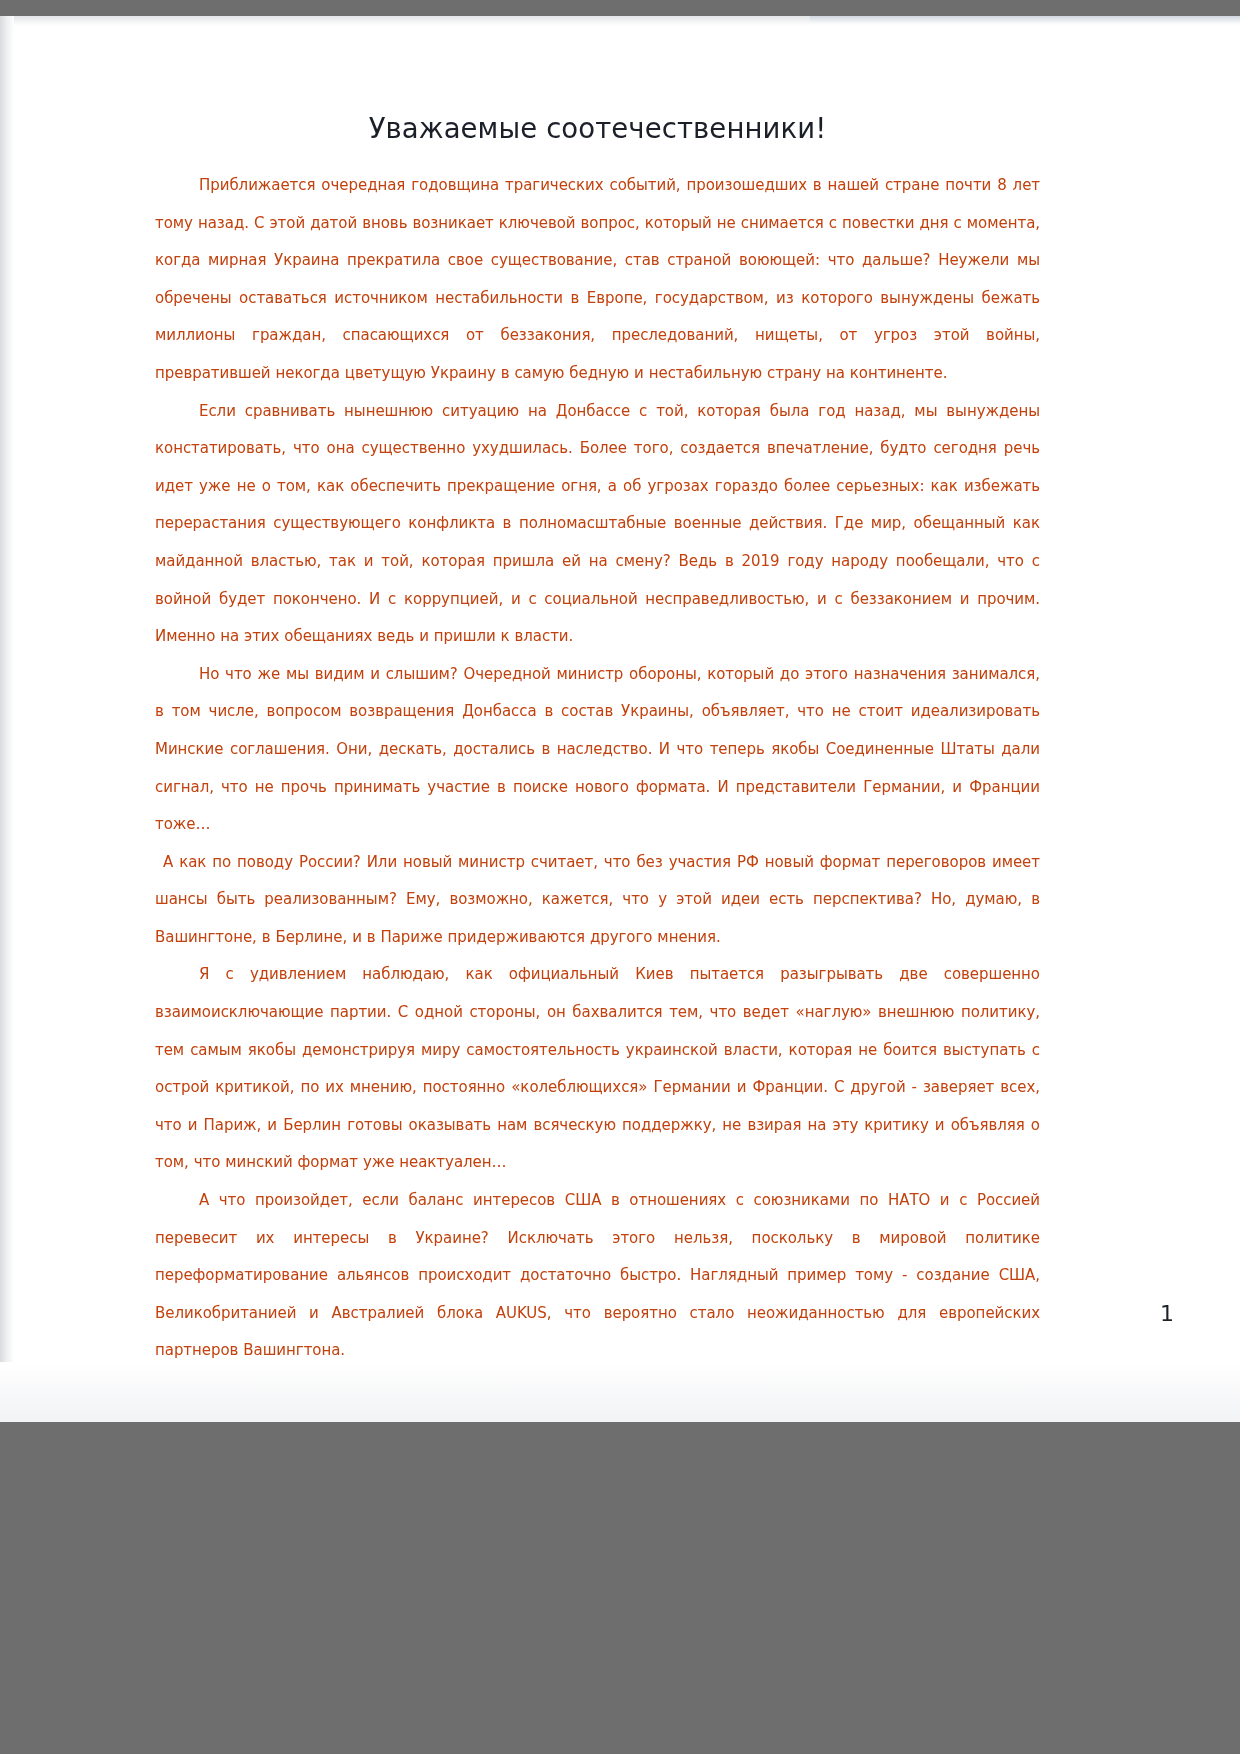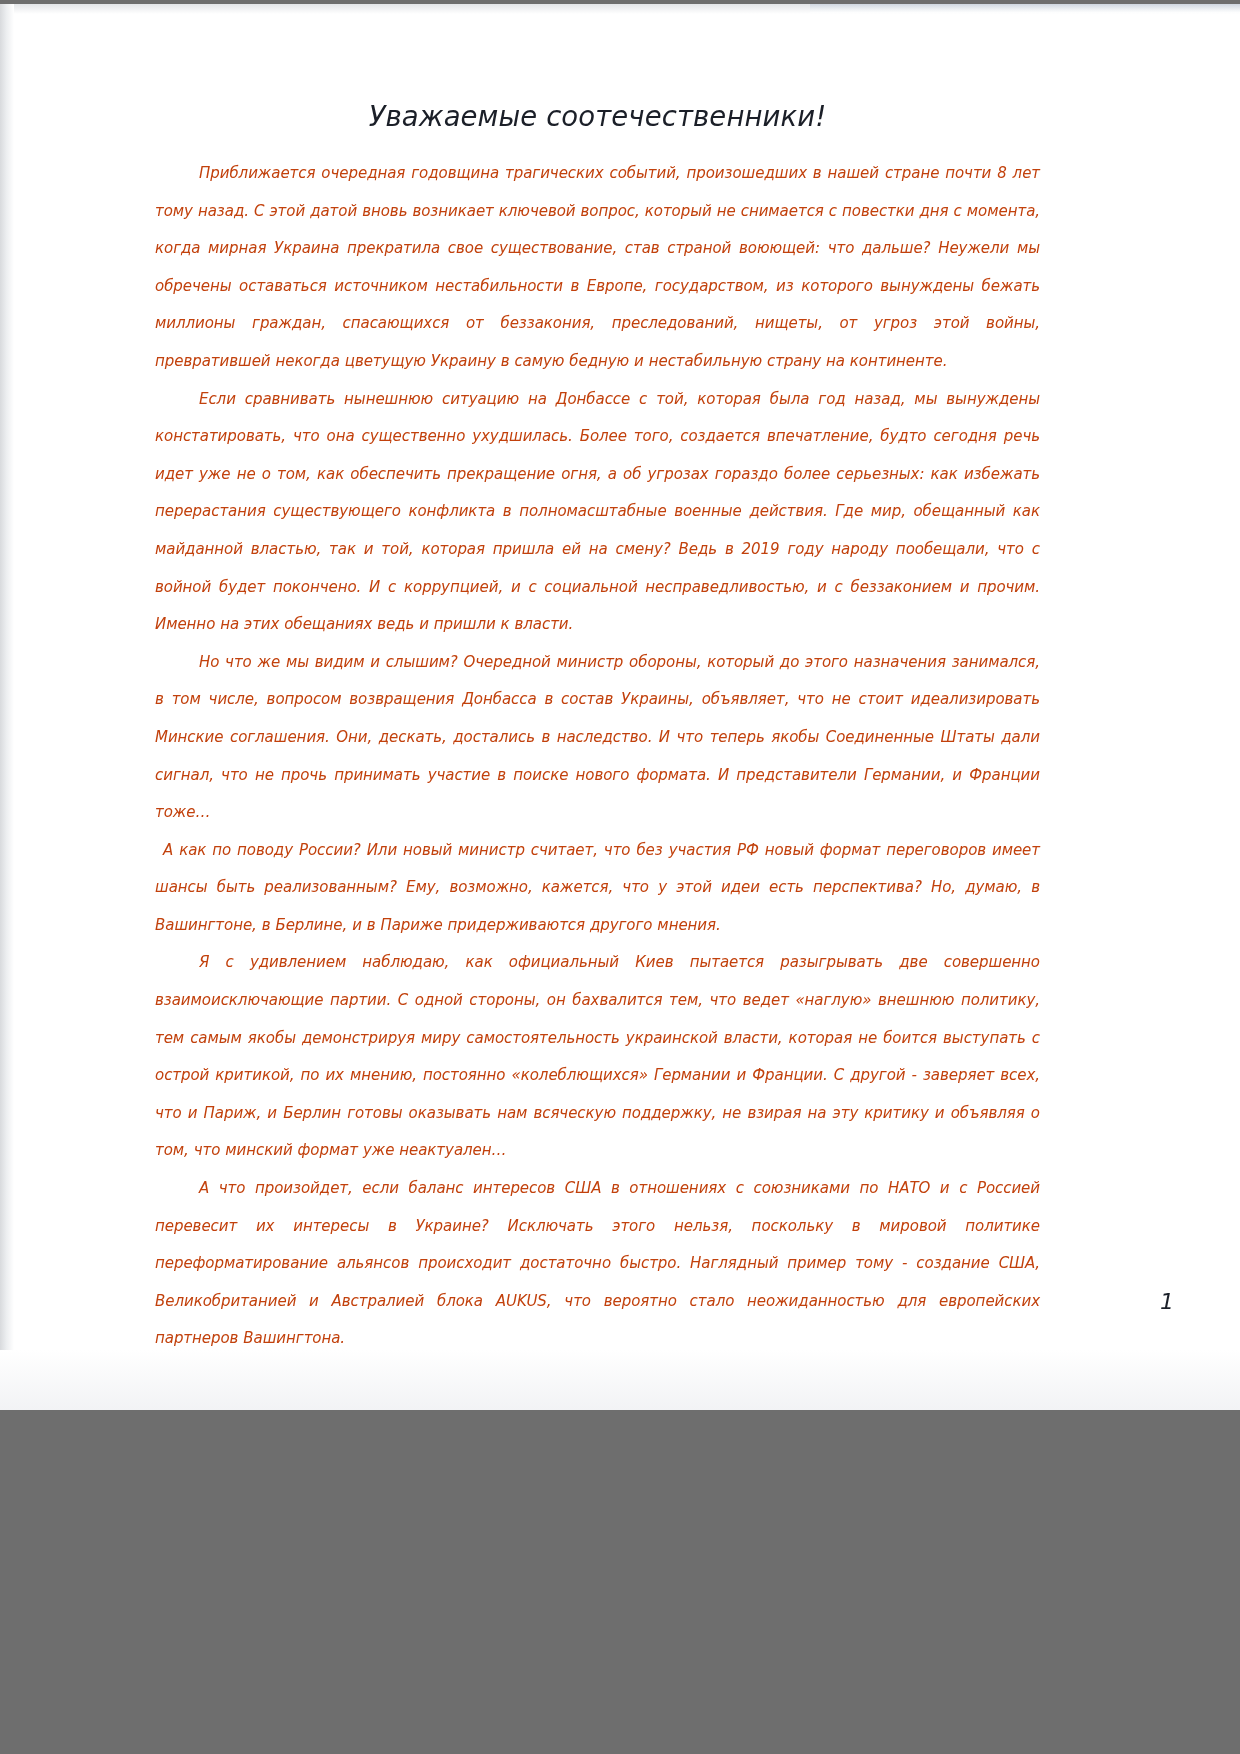--- a/index.html
+++ b/index.html
@@ -5,25 +5,24 @@
 <style>
   html, body {
     margin: 0;
     padding: 0;
     background: #6e6e6e;
   }
   .page {
     position: relative;
     width: 1240px;
     height: 1406px;
-    margin: 4px auto;
+    margin: 16px auto;
     background: #ffffff;
     overflow: hidden;
     box-sizing: border-box;
-    font-style: italic;
   }
   
   .scan-edge-left {
     position: absolute;
     top: 0; left: 0;
     width: 14px; height: 100%;
     background: linear-gradient(to right, #d8dadd 0%, #eceef0 45%, #ffffff 100%);
     pointer-events: none;
   }
   .scan-edge-top {

